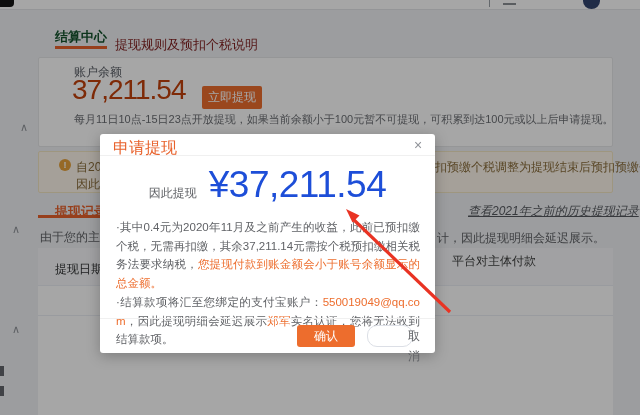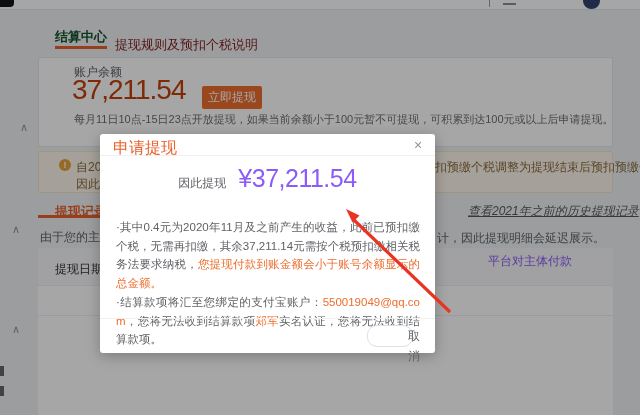--- a/index.html
+++ b/index.html
@@ -41,39 +41,39 @@
   .rec-underline { left:38px; top:215px; width:64px; height:3px; background:#e8622c; }
   .history-link { left:468px; top:203px; font-size:12px; color:#55585e; text-decoration:underline;font-style:italic; }
   .info-t { font-size:12px; color:#606266; white-space:nowrap; }
   .infoL { left:40px; top:229px; width:62px; overflow:hidden; }
   .infoR { left:437px; top:230px; }
 
   
   .table { left:38px; top:248px; width:575px; height:167px; background:#fff; }
   .thead { left:38px; top:248px; width:575px; height:38px; background:#f7f8fa; border-bottom:1px solid #ebeef5; }
   .th-date { left:55px; top:261px; font-size:12px; color:#303133;text-align:right; }
-  .th-pay { left:452px; top:254px; width:120px; text-align:right; font-size:12px; color:#8b5cf6; line-height:14px; }
+  .th-pay { left:452px; top:254px; width:120px; text-align:left; font-size:12px; color:#404040; line-height:14px; }
   .row-line { left:38px; top:315px; width:575px; height:1px; background:#ebeef5; }
 
   
   .chev { color:#8f9399; font-size:11px; }
   .edge-w { width:4px; height:10px; background:#63666c; }
 
   
   .overlay { left:0; top:0; width:640px; height:415px; background:rgba(0,0,0,0.35); z-index:10; }
 
   
   .modal { left:100px; top:134px; width:335px; height:219px; background:#fff; border-radius:3px;
     box-shadow:0 3px 14px rgba(0,0,0,.25); z-index:20; }
   .m-head { left:0; top:0; width:335px; height:22px; border-bottom:1px solid #f0f0f0; }
   .m-title { left:13px; top:4px; font-size:16px; color:#e8622c; }
   .m-close { left:314px; top:3px; font-size:14px; color:#909399; line-height:16px; }
   .m-lead { left:0; top:30px; width:335px; text-align:center; }
   .m-lead-label { font-size:12px; color:#606266; }
-  .m-amount { font-size:25px; color:#8b5cf6; letter-spacing:-0.5px; margin-left:12px; }
+  .m-amount { font-size:37px; color:#1d4ed8; letter-spacing:-0.5px; margin-left:12px; }
   .m-body { left:16px; top:84px; width:304px; font-size:11.5px; line-height:18.5px; color:#606266;
     text-align:justify; word-break:break-all; }
   .m-body p { margin-bottom:1px; }
   .hl { color:#ed6d2d; }
   .m-footer-line { left:0; top:184px; width:335px; height:1px; background:#f0f0f0; }
   .btn-confirm { left:197px; top:191px; width:58px; height:22px; background:#ed6d2d; border:none; border-radius:3px;
     color:#fff; font-size:12px; line-height:22px; text-align:center; }
   .btn-cancel { left:267px; top:191px; width:46px; height:22px; background:#fff; border:1px solid #dcdfe6; border-radius:10px;
     color:#606266; font-size:12px; line-height:20px; text-align:center;padding-left:40px; }
 
@@ -131,23 +131,24 @@
   <div class="abs m-head"></div>
   <div class="abs m-title">申请提现</div>
   <div class="abs m-close">×</div>
 
   <div class="abs m-lead">
     <span class="m-lead-label">因此提现</span><span class="m-amount">¥37,211.54</span>
   </div>
 
   <div class="abs m-body">
     <p><span>·</span><span>其中0.4元为2020年11月及之前产生的收益，此前已预扣缴个税，无需再扣缴，其余37,211.14元需按个税预扣缴相关税务法要求纳税，</span><span class="hl">您提现付款到账金额会小于账号余额显示的总金额。</span></p>
-    <p><span>·</span><span>结算款项将汇至您绑定的支付宝账户：</span><span class="hl">550019049@qq.com</span><span>，您将无法收到结算款项</span><span class="hl">郑军</span><span>实名认证，您将无法收到结算款项。</span></p>
+    <p><span>·</span><span>结算款项将汇至您绑定的支付宝账户：</span><span class="hl">550019049@qq.com</span><span>，因此提现明细会延迟展示</span><span class="hl">郑军</span><span>实名认证，您将无法收到结算款项。</span></p>
   </div>
 
   <div class="abs m-footer-line"></div>
+  <button class="abs btn-confirm">确认</button>
   <button class="abs btn-cancel">取消</button>
 </div>
 
 <svg class="abs arrow-layer" viewBox="0 0 640 415">
   <line x1="450" y1="312" x2="354" y2="220" stroke="#e93323" stroke-width="3.2"></line>
   <polygon points="346,209 359.5,215.4 352.5,222.6" fill="#e93323"></polygon>
 </svg>
 
 </body></html>

